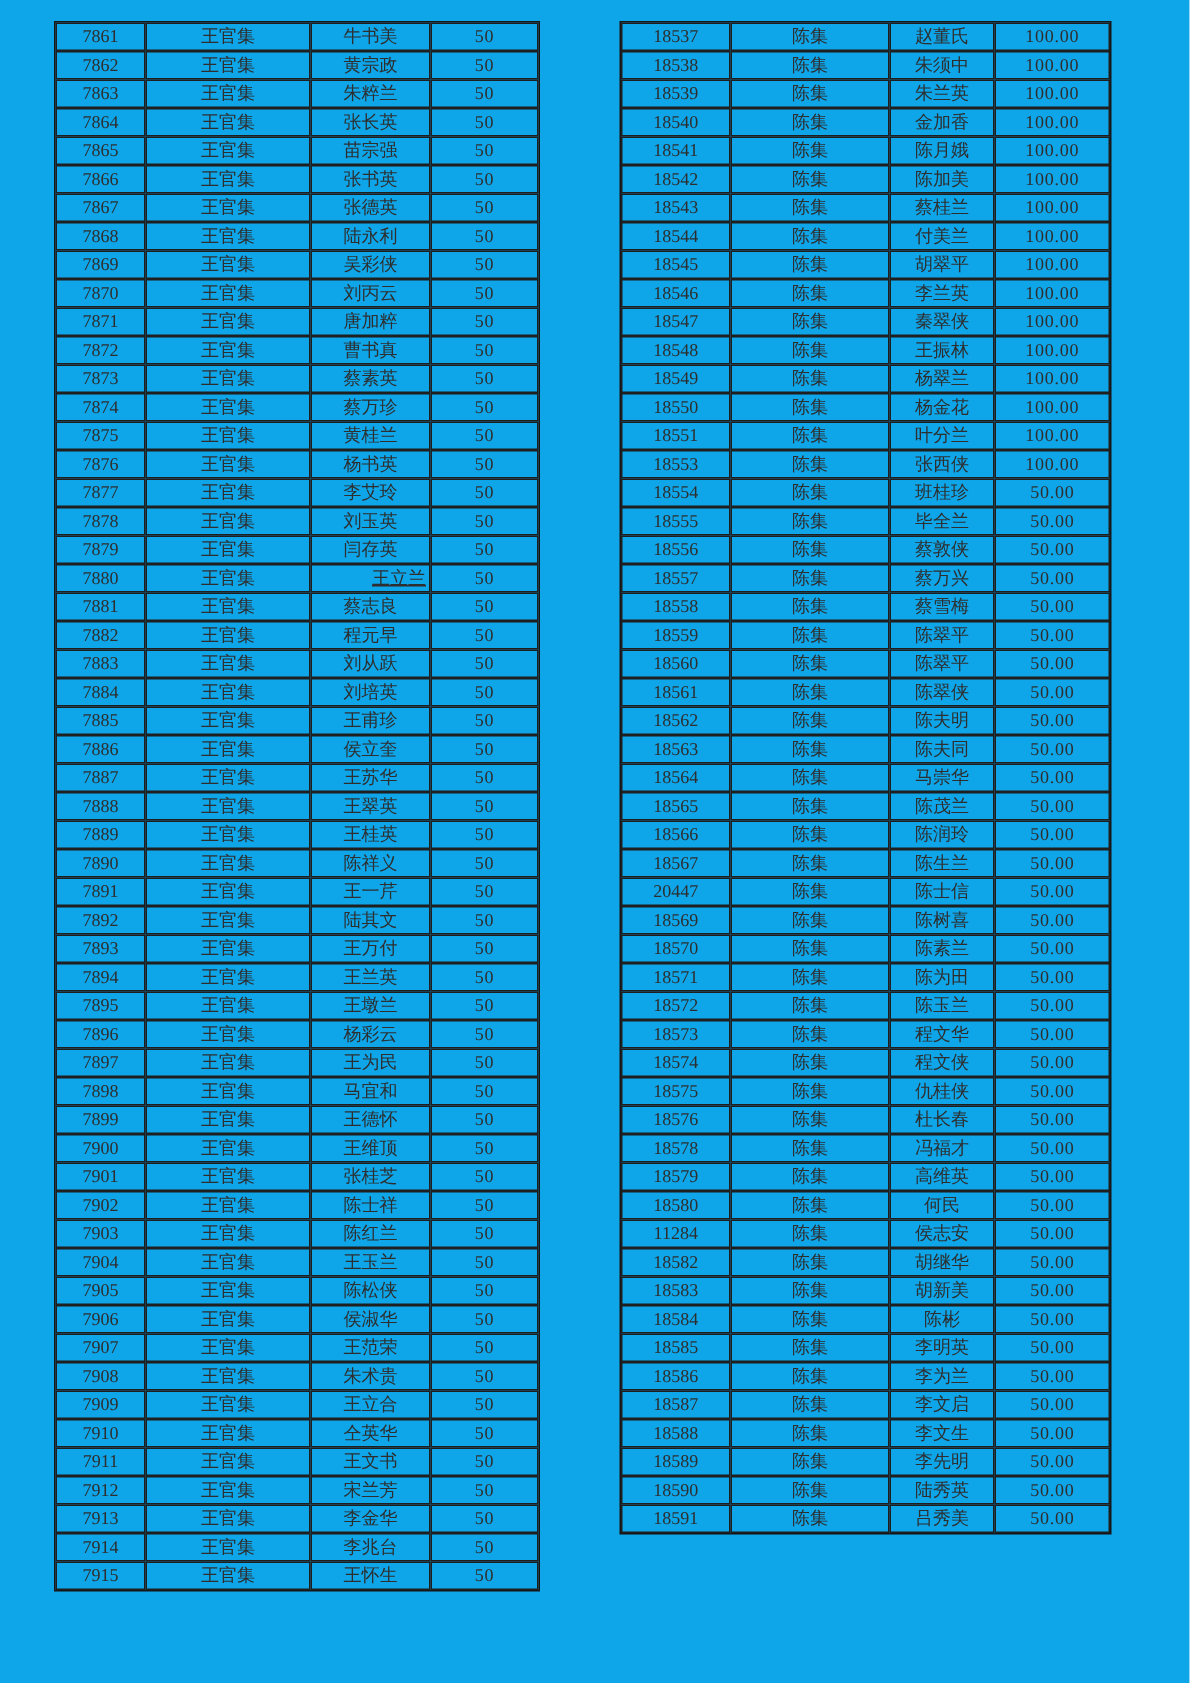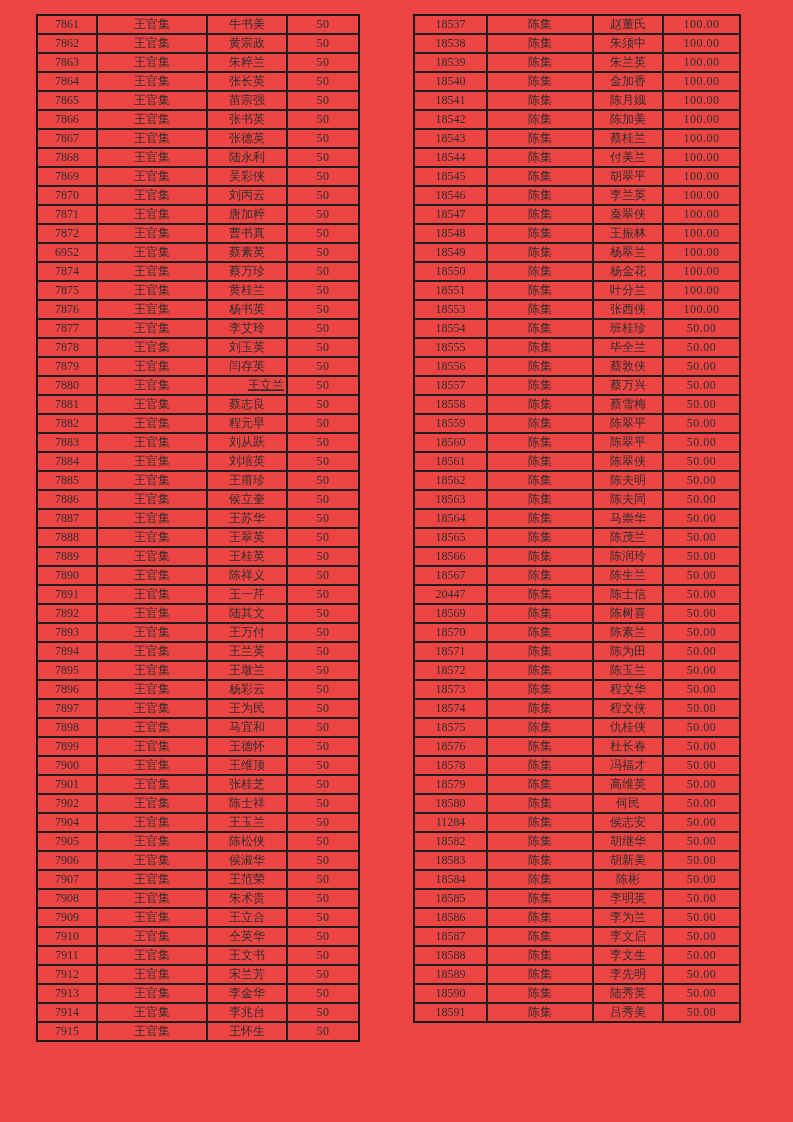--- a/index.html
+++ b/index.html
@@ -4,21 +4,21 @@
 <style>
   * { margin: 0; padding: 0; box-sizing: border-box; }
   html, body {
     width: 793px; height: 1122px;
     background: #ffffff;
     font-family: "Liberation Serif", "DejaVu Serif", serif;
   }
   .page {
     position: relative;
     width: 793px; height: 1122px;
-    background: #ef4444;
+    background: #0ea5e9;
     overflow: hidden;
   }
   .roster {
     position: absolute;
     top: 14px;
     border-collapse: separate;
     border-spacing: 0;
     table-layout: fixed;
     border: 1px solid #161616;
   }
@@ -117,21 +117,21 @@
           <td class="name">唐加粹</td>
           <td class="amt">50</td>
         </tr>
         <tr>
           <td class="id">7872</td>
           <td class="place">王官集</td>
           <td class="name">曹书真</td>
           <td class="amt">50</td>
         </tr>
         <tr>
-          <td class="id">6952</td>
+          <td class="id">7873</td>
           <td class="place">王官集</td>
           <td class="name">蔡素英</td>
           <td class="amt">50</td>
         </tr>
         <tr>
           <td class="id">7874</td>
           <td class="place">王官集</td>
           <td class="name">蔡万珍</td>
           <td class="amt">50</td>
         </tr>
@@ -294,20 +294,26 @@
         <tr>
           <td class="id">7901</td>
           <td class="place">王官集</td>
           <td class="name">张桂芝</td>
           <td class="amt">50</td>
         </tr>
         <tr>
           <td class="id">7902</td>
           <td class="place">王官集</td>
           <td class="name">陈士祥</td>
+          <td class="amt">50</td>
+        </tr>
+        <tr>
+          <td class="id">7903</td>
+          <td class="place">王官集</td>
+          <td class="name">陈红兰</td>
           <td class="amt">50</td>
         </tr>
         <tr>
           <td class="id">7904</td>
           <td class="place">王官集</td>
           <td class="name">王玉兰</td>
           <td class="amt">50</td>
         </tr>
         <tr>
           <td class="id">7905</td>

